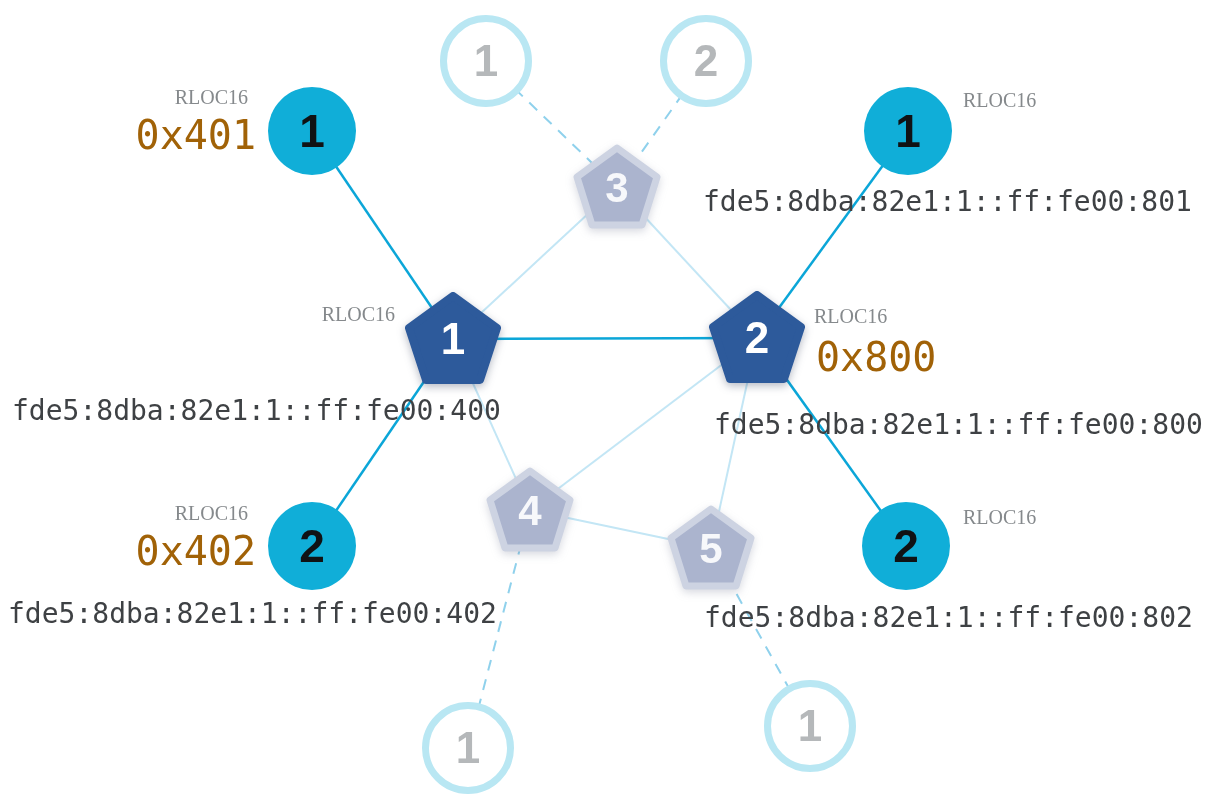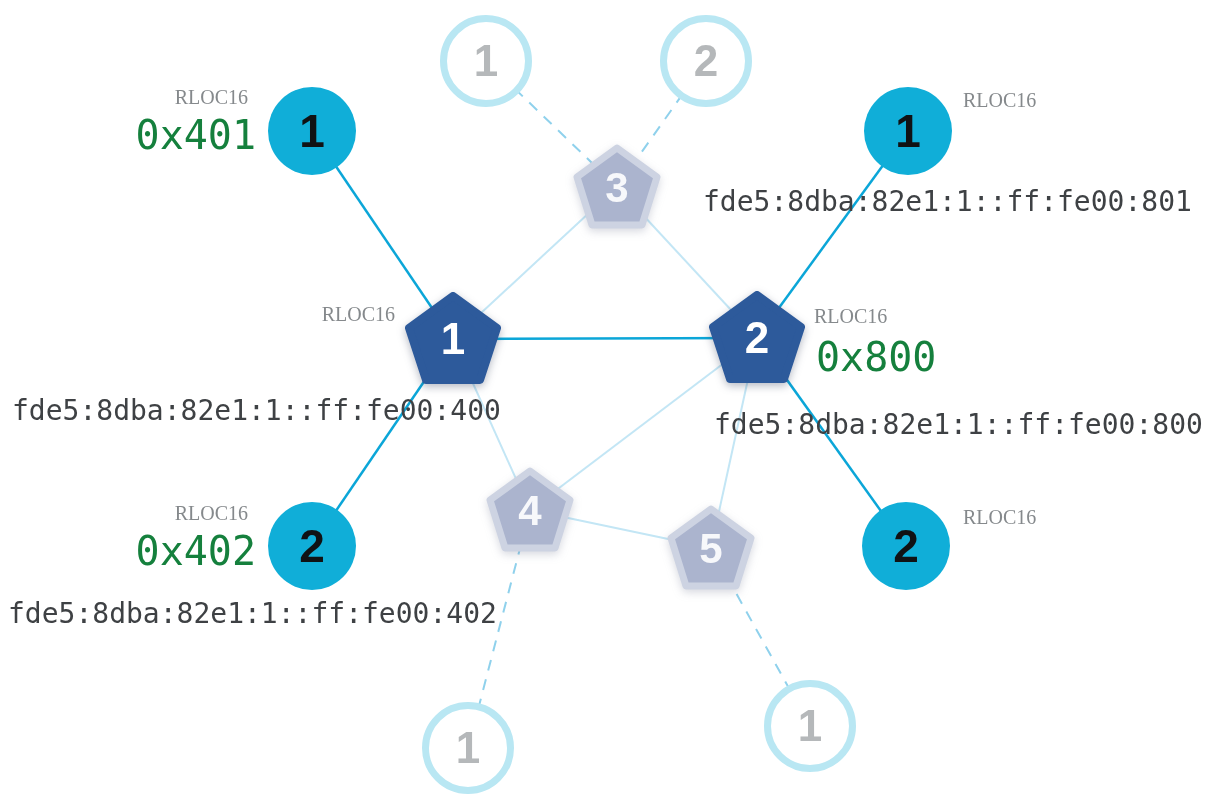--- a/index.html
+++ b/index.html
@@ -16,21 +16,21 @@
   .pent{position:absolute;z-index:2;}
   .pent.active{filter:drop-shadow(0 3px 4px rgba(50,60,90,.35));}
   .pent.faded{filter:drop-shadow(0 3px 4px rgba(110,120,145,.28));}
   .pent text{font-family:"Liberation Sans",sans-serif;font-weight:bold;
       text-anchor:middle;}
   .pent.active text{fill:#ffffff;font-size:44px;}
   .pent.faded text{fill:#f7f8fb;font-size:42px;}
   .lbl{position:absolute;z-index:3;white-space:nowrap;}
   .rloc-label{font-size:20px;color:#85898c;font-family:Liberation Serif, serif;}
   .rloc-value{font-family:"DejaVu Sans Mono","Liberation Mono",monospace;
-      font-size:40px;color:#15803d;}
+      font-size:40px;color:#a16207;}
   .ipv6{font-family:"DejaVu Sans Mono","Liberation Mono",monospace;
       font-size:28px;color:#3e4144;}
   .alignr{text-align:right;}
 </style>
 </head>
 <body>
 
 <div class="stage">
 
   <svg id="edges-svg" width="1216" height="812">
@@ -87,20 +87,21 @@
   <div class="lbl rloc-value alignr" style="left:8px;top:112px;width:248px">0x401</div>
 
   <div class="lbl rloc-label alignr" style="left:8px;top:502px;width:240px">RLOC16</div>
   <div class="lbl rloc-value alignr" style="left:8px;top:528px;width:248px">0x402</div>
   <div class="lbl ipv6" style="left:8px;top:597px">fde5:8dba:82e1:1::ff:fe00:402</div>
 
   <div class="lbl rloc-label" style="left:963px;top:89px">RLOC16</div>
   <div class="lbl ipv6" style="left:703px;top:185px">fde5:8dba:82e1:1::ff:fe00:801</div>
 
   <div class="lbl rloc-label" style="left:963px;top:506px">RLOC16</div>
+  <div class="lbl ipv6" style="left:704px;top:601px">fde5:8dba:82e1:1::ff:fe00:802</div>
 
   <div class="lbl rloc-label alignr" style="left:8px;top:303px;width:387px">RLOC16</div>
   <div class="lbl ipv6" style="left:12px;top:394px">fde5:8dba:82e1:1::ff:fe00:400</div>
 
   <div class="lbl rloc-label" style="left:814px;top:305px">RLOC16</div>
   <div class="lbl rloc-value" style="left:816px;top:334px">0x800</div>
   <div class="lbl ipv6" style="left:714px;top:408px">fde5:8dba:82e1:1::ff:fe00:800</div>
 
 </div>
 

